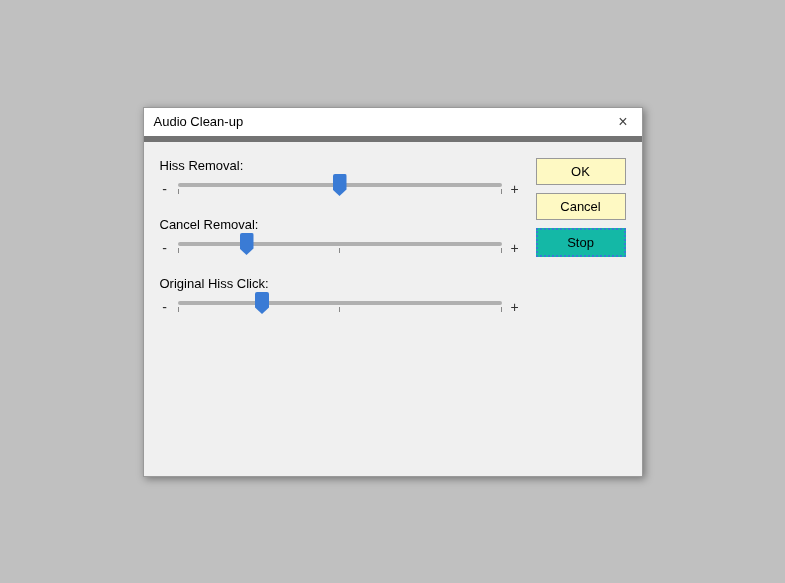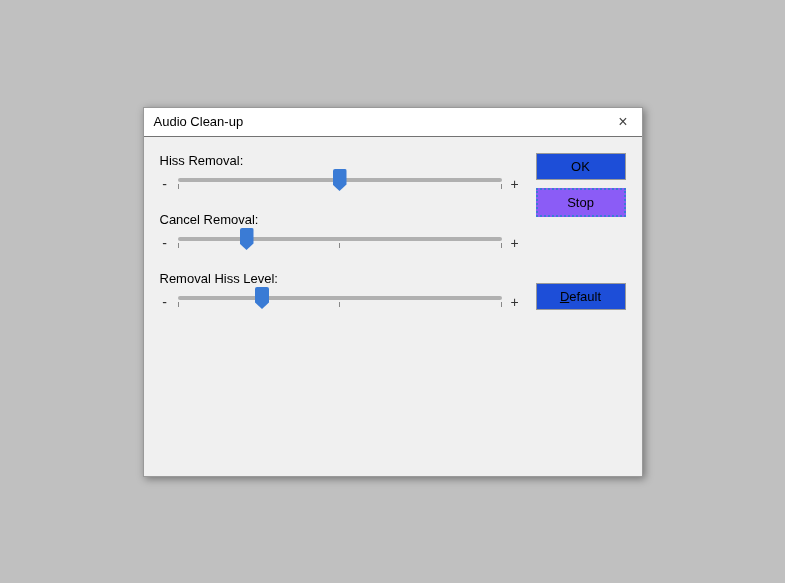--- a/index.html
+++ b/index.html
@@ -22,21 +22,21 @@
     .dialog {
       background: #f0f0f0;
       border: 1px solid #999;
       box-shadow: 2px 2px 8px rgba(0,0,0,0.4);
       width: 500px;
       min-height: 370px;
     }
 
     .title-bar {
       background: #fff;
-      border-bottom: 1px solid #737373;
+      border-bottom: 6px solid #737373;
       display: flex;
       align-items: center;
       justify-content: space-between;
       padding: 6px 10px;
       user-select: none;
     }
 
     .title-bar-text {
       font-size: 13px;
       font-weight: normal;
@@ -142,33 +142,33 @@
     }
 
     .buttons-section {
       display: flex;
       flex-direction: column;
       gap: 8px;
       min-width: 90px;
     }
 
     .dialog-button {
-      background: #1d4ed8;
+      background: #fef9c3;
       border: 1px solid #999;
       padding: 5px 12px;
       font-size: 13px;
       cursor: pointer;
       min-width: 80px;
       text-align: center;
       color: #000;
     }
 
     .dialog-button.stop-button {
       border: 2px dotted #3a7bd5;
-      background: #8b5cf6;
+      background: #14b8a6;
       font-weight: normal;
     }
 
     .spacer {
       flex: 1;
     }
   </style>
 </head>
 <body>
 
@@ -208,40 +208,38 @@
               <div class="slider-tick"></div>
               <div class="slider-tick"></div>
               <div class="slider-tick"></div>
             </div>
           </div>
           <span class="slider-sign">+</span>
         </div>
       </div>
 
       <div class="slider-group">
-        <span class="slider-label">Removal Hiss Level:</span>
+        <span class="slider-label">Original Hiss Click:</span>
         <div class="slider-row">
           <span class="slider-sign">-</span>
           <div class="slider-track-container">
             <input type="range" class="slider-track" value="25" min="0" max="100" style="">
             <div class="slider-ticks">
               <div class="slider-tick"></div>
               <div class="slider-tick"></div>
               <div class="slider-tick"></div>
             </div>
           </div>
           <span class="slider-sign">+</span>
         </div>
       </div>
 
     </div>
 
     <div class="buttons-section">
       <button class="dialog-button">OK</button>
+      <button class="dialog-button">Cancel</button>
       <button class="dialog-button stop-button">Stop</button>
       <div class="spacer"></div>
-      <button class="dialog-button">
-        <span><u>D</u>efault</span>
-      </button>
     </div>
 
   </div>
 </div>
 
 </body></html>

